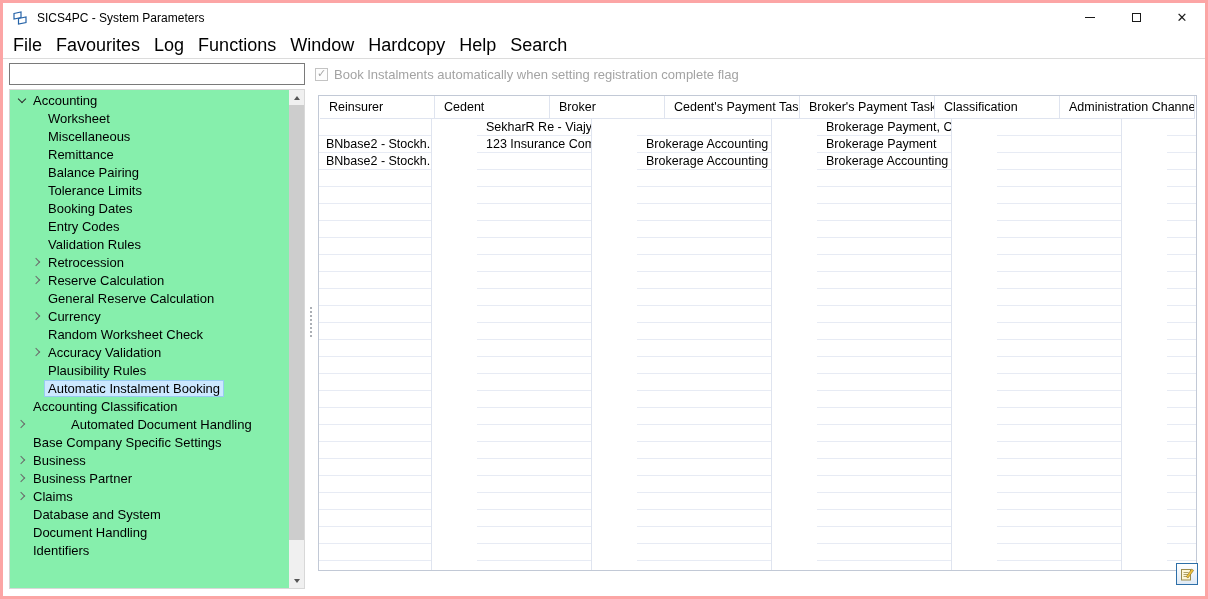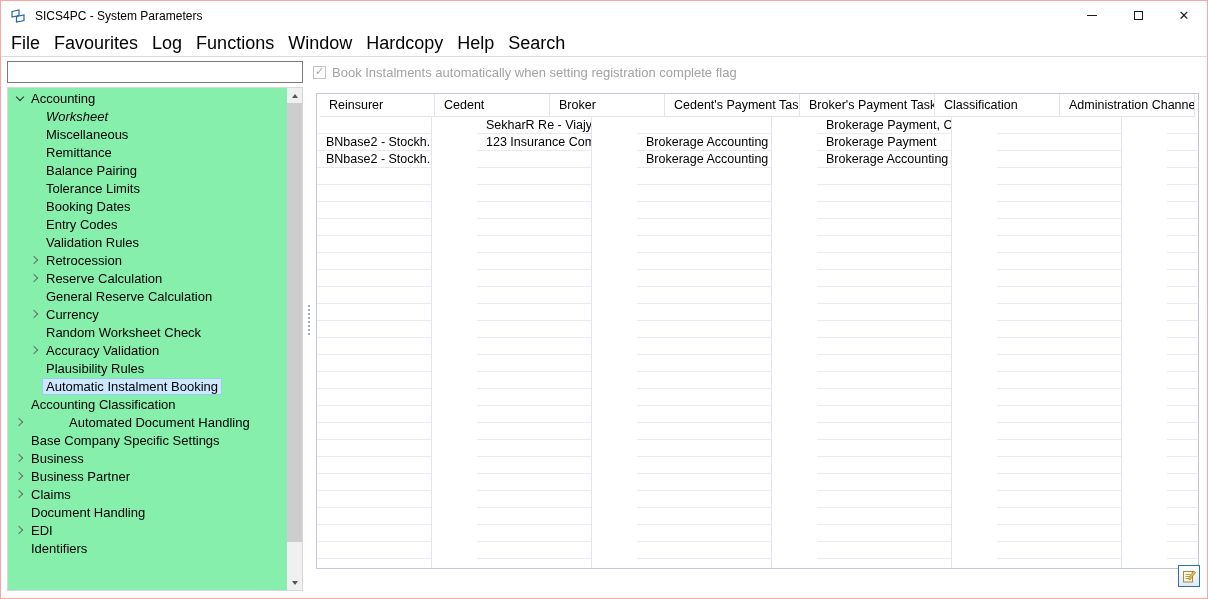--- a/index.html
+++ b/index.html
@@ -1,17 +1,17 @@
 <!DOCTYPE html>
 <html><head>
 <meta charset="utf-8">
 <style>
   html,body{margin:0;padding:0;background:#fff;}
   body{width:1208px;height:599px;overflow:hidden;font-family:"Liberation Sans",sans-serif;-webkit-font-smoothing:antialiased;}
-  .window{box-sizing:border-box;width:1208px;height:599px;border:1px solid #fca5a5;background:#fff;display:flex;flex-direction:column;}
+  .window{box-sizing:border-box;width:1208px;height:599px;border:3px solid #fca5a5;background:#fff;display:flex;flex-direction:column;}
 
   
   .titlebar{height:29px;flex:none;display:flex;align-items:center;padding-left:9px;background:#fff;}
   .app-icon{width:17px;height:17px;margin-right:8px;flex:none;display:flex;align-items:center;}
   .title{font-size:12px;color:#000;}
   .win-controls{margin-left:auto;display:flex;height:100%;}
   .win-btn{width:46px;height:100%;display:flex;align-items:center;justify-content:center;}
   .glyph-min{width:10px;border-top:1px solid #1a1a1a;}
   .glyph-max{width:9px;height:9px;border:1px solid #1a1a1a;box-sizing:border-box;}
   .glyph-close{font-size:13px;color:#1a1a1a;line-height:1;}
@@ -115,21 +115,21 @@
   </div>
 
   <div class="content">
 
     <div class="sidebar">
       <div class="tree" id="tree">
           <div class="tree-item" style="padding-left: 4px;">
             <span class="chev chev-down"></span>
             <span class="t-label">Accounting</span>
           </div>
-          <div class="tree-item" style="padding-left: 19px; font-style: italic;">
+          <div class="tree-item" style="padding-left: 19px;">
             <span class="chev"></span>
             <span class="t-label">Worksheet</span>
           </div>
           <div class="tree-item" style="padding-left: 19px;">
             <span class="chev"></span>
             <span class="t-label">Miscellaneous</span>
           </div>
           <div class="tree-item" style="padding-left: 19px;">
             <span class="chev"></span>
             <span class="t-label">Remittance</span>
@@ -205,25 +205,25 @@
           <div class="tree-item" style="padding-left: 4px;">
             <span class="chev chev-right"></span>
             <span class="t-label">Business Partner</span>
           </div>
           <div class="tree-item" style="padding-left: 4px;">
             <span class="chev chev-right"></span>
             <span class="t-label">Claims</span>
           </div>
           <div class="tree-item" style="padding-left: 4px;">
             <span class="chev"></span>
+            <span class="t-label">Database and System</span>
+          </div>
+          <div class="tree-item" style="padding-left: 4px;">
+            <span class="chev"></span>
             <span class="t-label">Document Handling</span>
-          </div>
-          <div class="tree-item" style="padding-left: 4px;">
-            <span class="chev chev-right"></span>
-            <span class="t-label">EDI</span>
           </div>
           <div class="tree-item" style="padding-left: 4px;">
             <span class="chev"></span>
             <span class="t-label">Identifiers</span>
           </div>
         </div>
       <div class="vscroll">
         <div class="sb-btn">
             <span class="tri-up"></span>
           </div>

